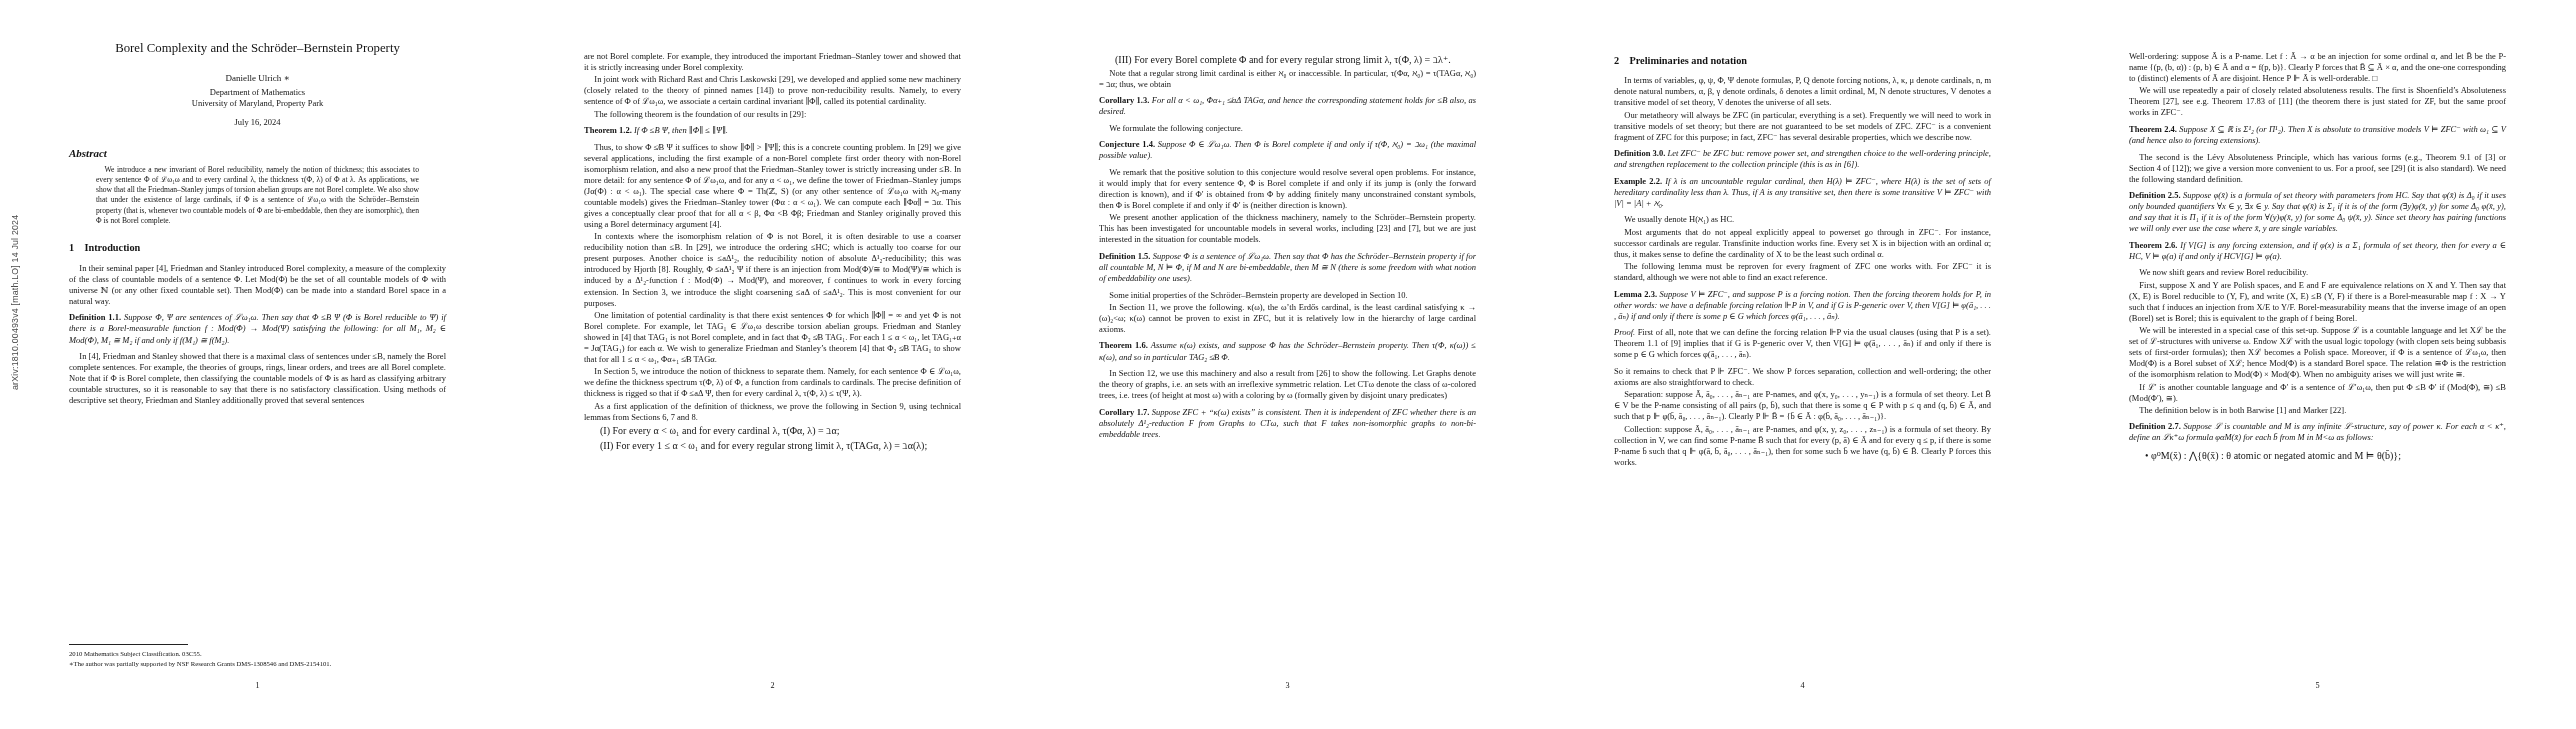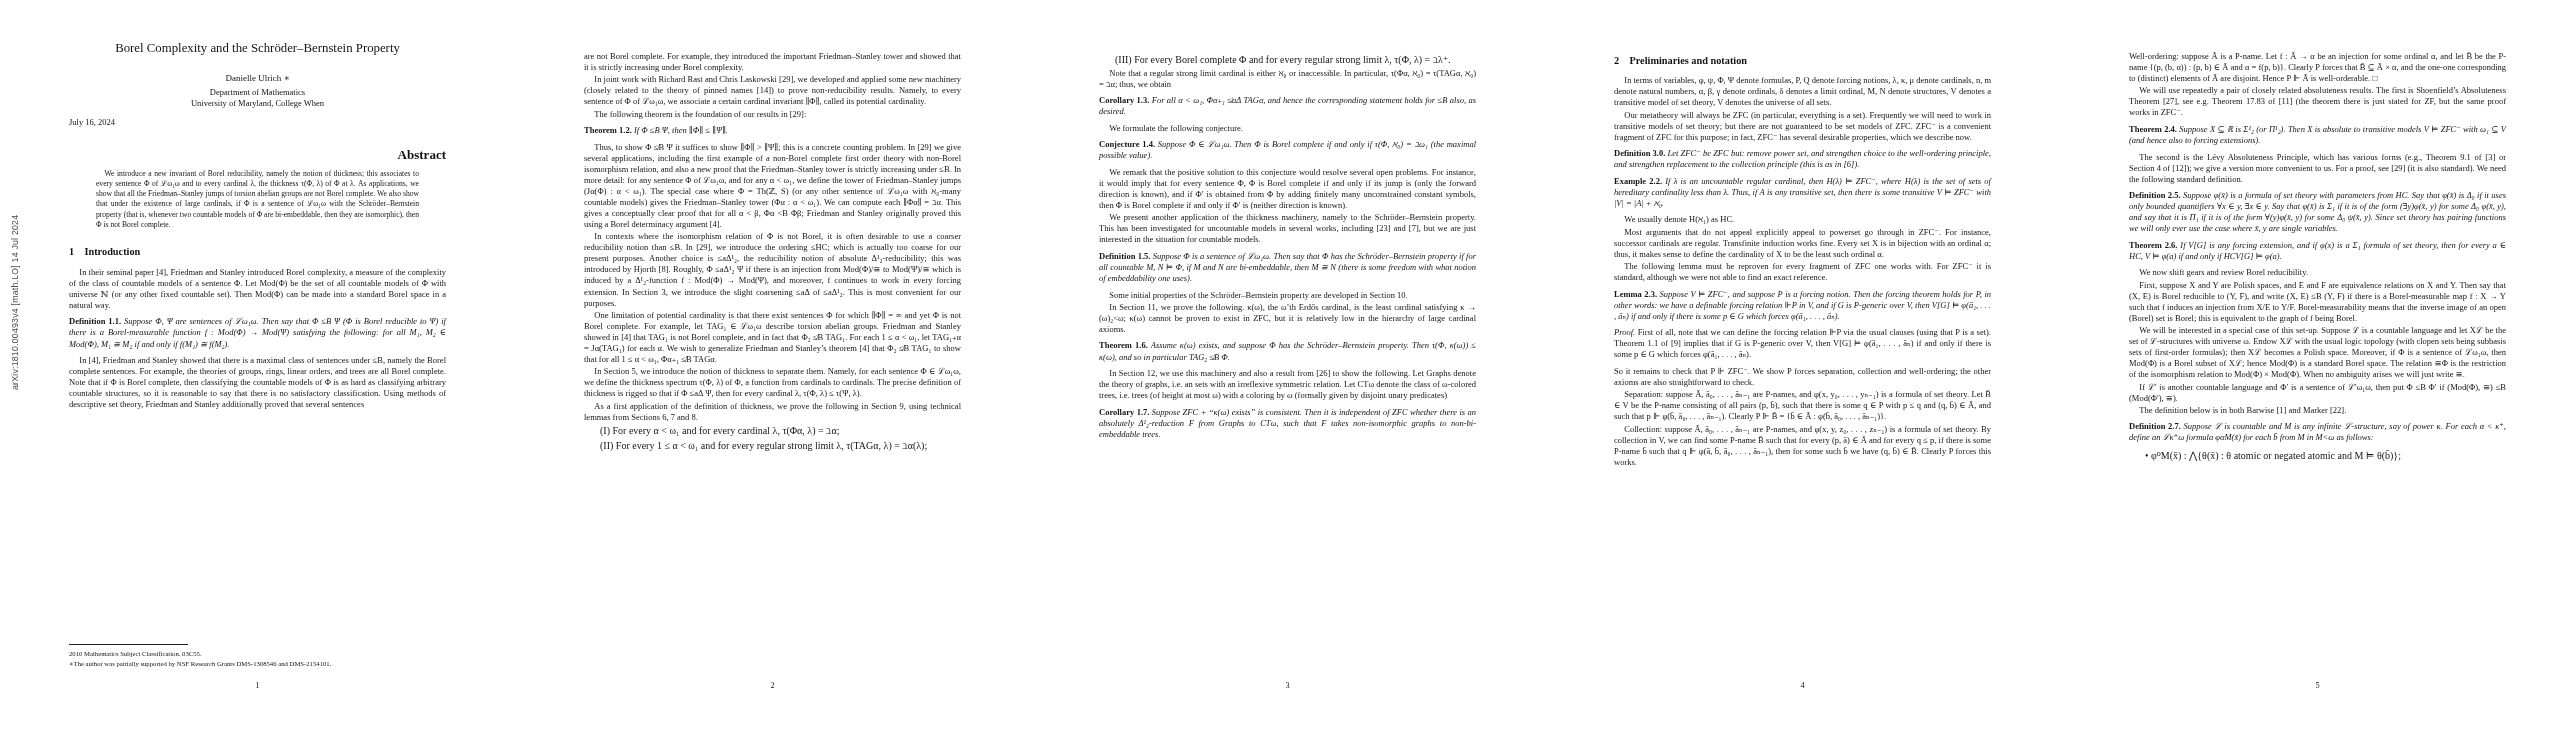--- a/index.html
+++ b/index.html
@@ -16,22 +16,22 @@
   .content{position:absolute;left:69px;right:69px;top:0;padding-top:51px;}
   .page.first .content{padding-top:41px;}
   .pagenum{
     position:absolute;bottom:34px;left:0;right:0;text-align:center;
     font-size:8.2px;color:#141414;
   }
   
   .b-title{font-size:12.8px;line-height:1.25;text-align:center;margin:0 18px 16px;}
   .b-author{font-size:9px;text-align:center;margin:0 0 3.6px;}
   .b-affil{font-size:8.5px;line-height:1.3;text-align:center;margin:0;}
-  .b-date{font-size:8.5px;margin:8.5px 0 19.4px;}
-  .b-absh{font-size:13px;font-weight:bold;text-align:right;margin:0 0 6px;}
+  .b-date{font-size:8.5px;text-align:center;margin:8.5px 0 19.4px;}
+  .b-absh{font-size:11px;font-weight:bold;text-align:left;margin:0 0 6px;font-style:italic;}
   .b-abs{font-size:7.6px;line-height:1.35;text-align:justify;text-indent:8.5px;margin:0 27px 16px;}
   .b-sec{font-size:10.3px;font-weight:bold;margin:3.6px 0 9.7px;}
   .b-p{font-size:8.5px;line-height:1.3;text-align:justify;text-indent:10.3px;margin:0 0 1.2px;}
   .b-pn{font-size:8.5px;line-height:1.3;text-align:justify;text-indent:0;margin:0 0 1.2px;}
   .b-thm{font-size:8.5px;line-height:1.3;text-align:justify;font-style:italic;margin:5.5px 0;}
   .b-thm .lead{font-style:normal;font-weight:bold;}
   .b-proof{font-size:8.5px;line-height:1.3;text-align:justify;font-style:normal;margin:5.5px 0;}
   .b-proof .lead{font-style:italic;}
   .b-list{font-size:10px;line-height:1.3;text-align:justify;margin:1.8px 0 1.8px 16px;}
   .footnotes{position:absolute;left:69px;right:69px;bottom:56px;}
@@ -49,21 +49,21 @@
 </head>
 <body>
 
 <div id="canvas">
 
 <div class="page first">
       <div class="content">
         <div class="b-title">Borel Complexity and the Schröder–Bernstein Property</div>
         <div class="b-author">Danielle Ulrich ∗</div>
         <div class="b-affil">Department of Mathematics</div>
-        <div class="b-affil">University of Maryland, College When</div>
+        <div class="b-affil">University of Maryland, Property Park</div>
         <div class="b-date">July 16, 2024</div>
         <div class="b-absh">Abstract</div>
         <div class="b-abs">We introduce a new invariant of Borel reducibility, namely the notion of thickness; this associates to every sentence Φ of ℒω₁ω and to every cardinal λ, the thickness τ(Φ, λ) of Φ at λ. As applications, we show that all the Friedman–Stanley jumps of torsion abelian groups are not Borel complete. We also show that under the existence of large cardinals, if Φ is a sentence of ℒω₁ω with the Schröder–Bernstein property (that is, whenever two countable models of Φ are bi-embeddable, then they are isomorphic), then Φ is not Borel complete.</div>
         <div class="b-sec">1 Introduction</div>
         <div class="b-p">In their seminal paper [4], Friedman and Stanley introduced Borel complexity, a measure of the complexity of the class of countable models of a sentence Φ. Let Mod(Φ) be the set of all countable models of Φ with universe ℕ (or any other fixed countable set). Then Mod(Φ) can be made into a standard Borel space in a natural way.</div>
         <div class="b-thm"><span class="lead">Definition 1.1.</span><span> Suppose Φ, Ψ are sentences of ℒω₁ω. Then say that Φ ≤B Ψ (Φ is Borel reducible to Ψ) if there is a Borel-measurable function f : Mod(Φ) → Mod(Ψ) satisfying the following: for all M₁, M₂ ∈ Mod(Φ), M₁ ≅ M₂ if and only if f(M₁) ≅ f(M₂).</span></div>
         <div class="b-p">In [4], Friedman and Stanley showed that there is a maximal class of sentences under ≤B, namely the Borel complete sentences. For example, the theories of groups, rings, linear orders, and trees are all Borel complete. Note that if Φ is Borel complete, then classifying the countable models of Φ is as hard as classifying arbitrary countable structures, so it is reasonable to say that there is no satisfactory classification. Using methods of descriptive set theory, Friedman and Stanley additionally proved that several sentences</div>
       </div>
       <div class="footnotes">
         <div class="fnrule"></div>

